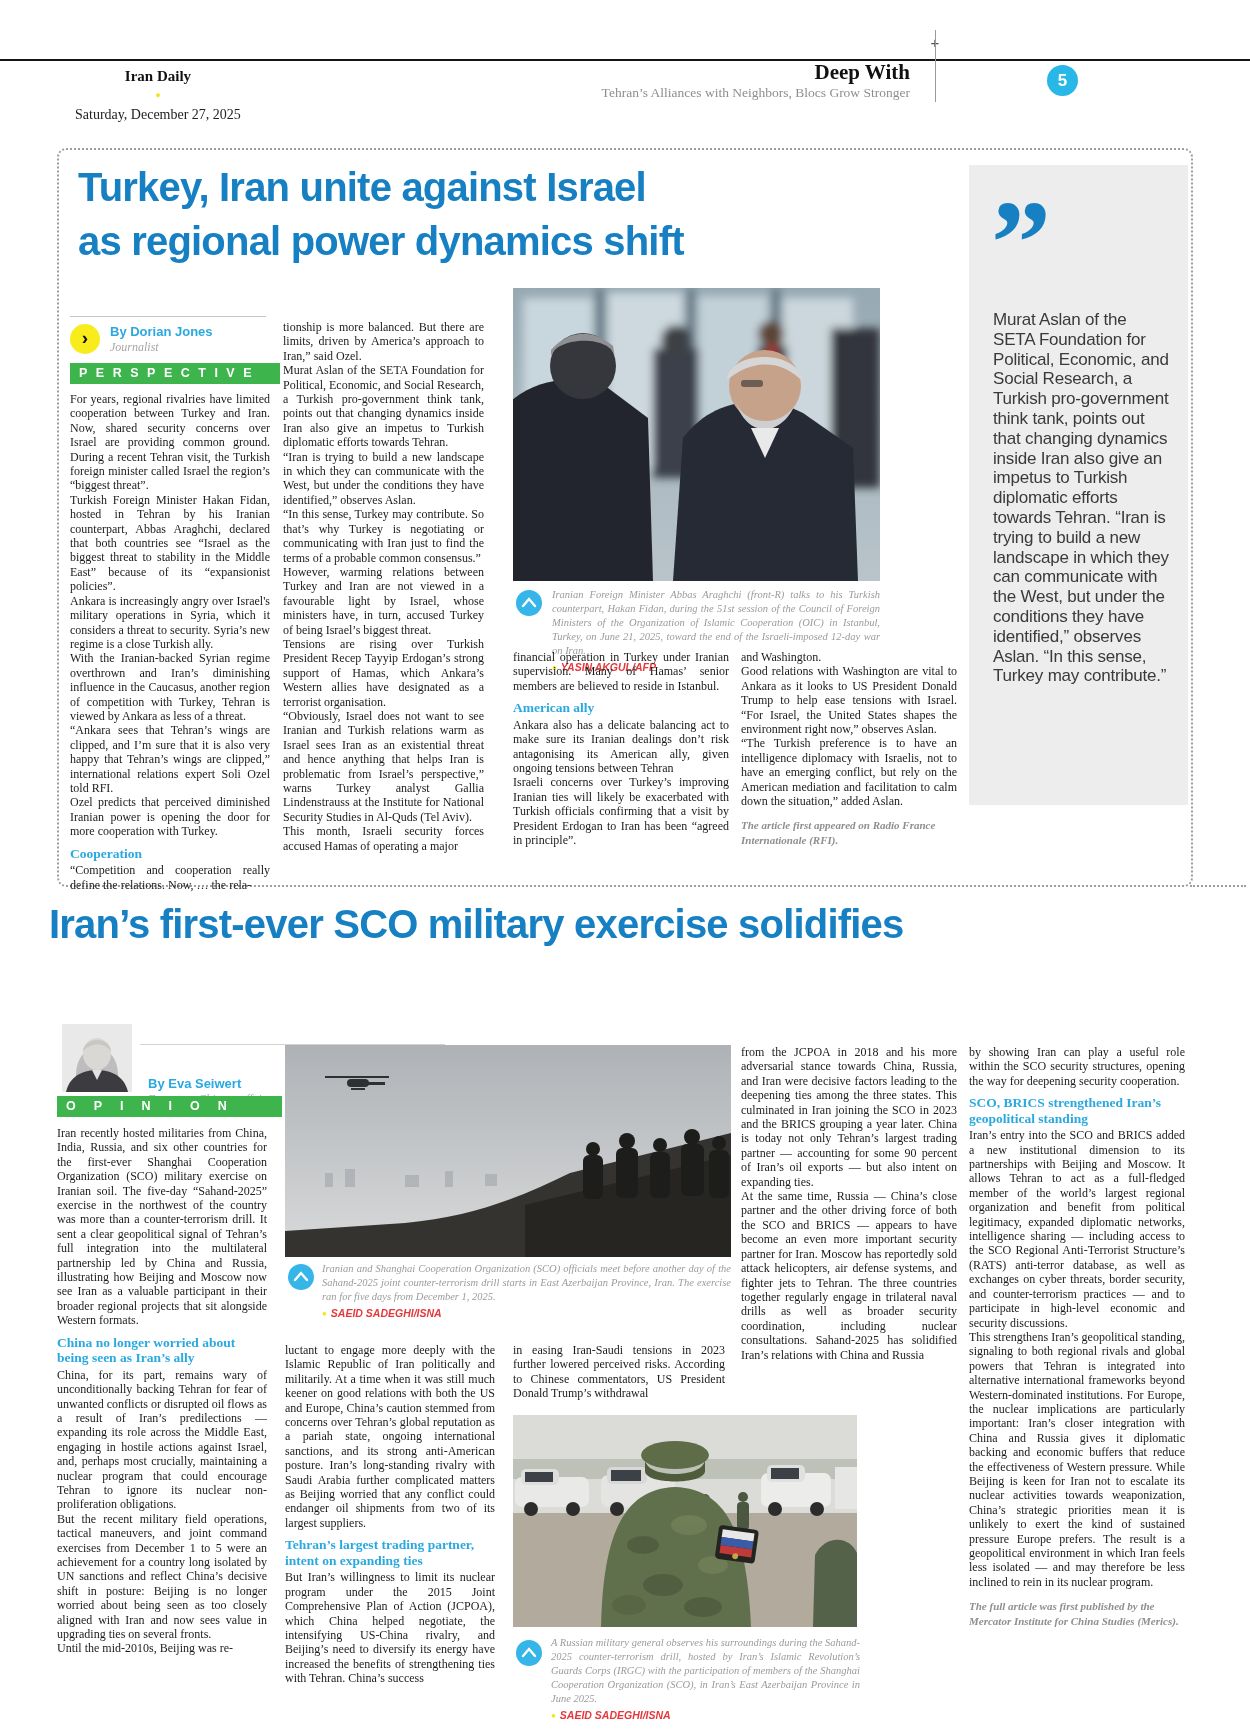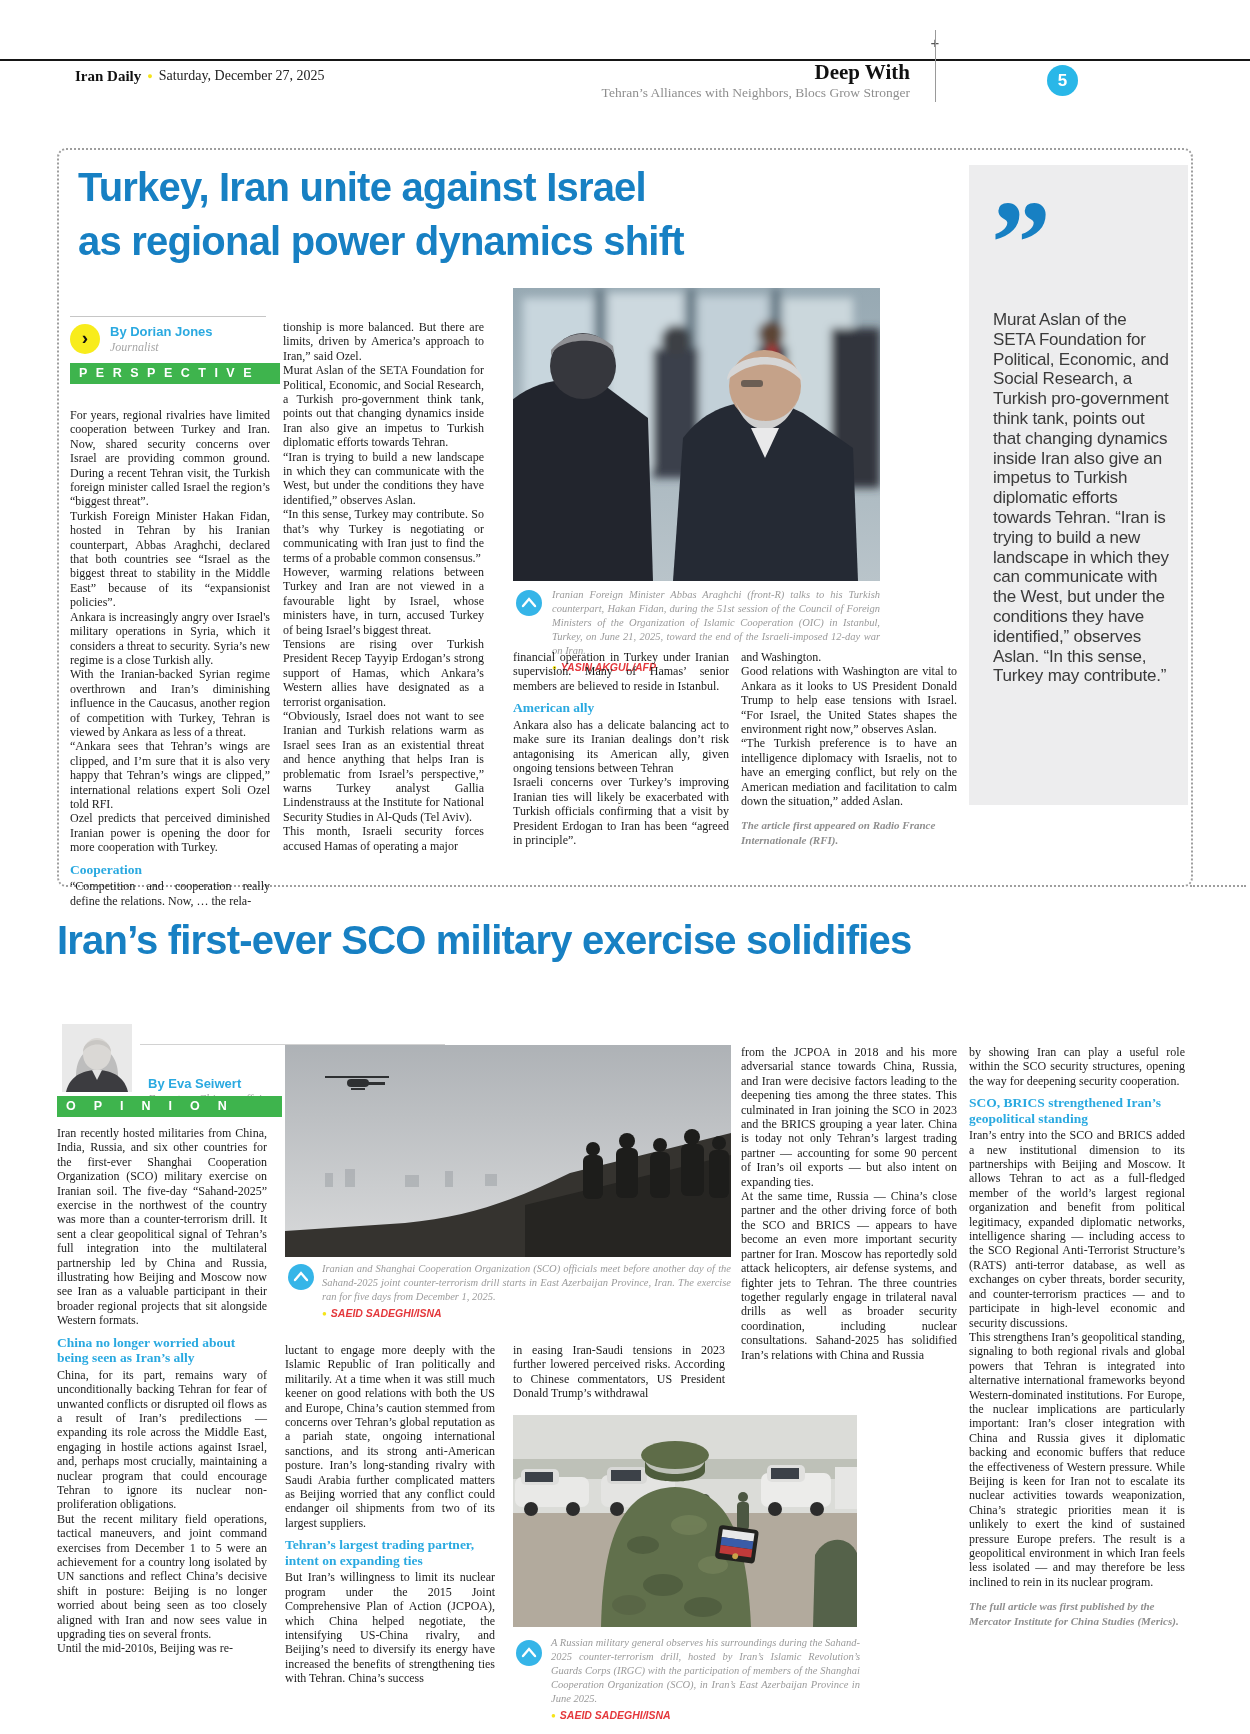--- a/index.html
+++ b/index.html
@@ -2,21 +2,21 @@
 <html><head>
 <meta charset="utf-8">
 <style>
   * { margin:0; padding:0; box-sizing:border-box; }
   html,body { background:#ffffff; }
   .page { position:relative; width:1250px; height:1734px; background:#fff; overflow:hidden;
           font-family:"Liberation Serif", serif; }
 
   
   .topline  { position:absolute; left:0; top:59px; width:1250px; border-top:2px solid #161616; }
-  .mast-left{ position:absolute; left:75px; top:67px; display:flex; align-items:center; gap:6px; }
+  .mast-left{ position:absolute; left:75px; top:67px; display:flex; align-items:center; gap:6px;flex-direction:column; }
   .paper    { font:bold 15px/18px "Liberation Serif", serif; color:#111; }
   .ydot     { color:#f5e41a; font-size:9px; line-height:9px; }
   .date     { font:14px/18px "Liberation Serif", serif; color:#222; }
   .mast-right{ position:absolute; right:340px; top:60px; text-align:right; }
   .section  { font:bold 21px/24px "Liberation Serif", serif; color:#111; }
   .subtitle { font:13.5px/18px "Liberation Serif", serif; color:#8e8e8e; }
   .crop     { position:absolute; left:922px; top:34px; width:26px; text-align:center;
               font:15px "Liberation Sans", sans-serif; color:#555; }
   .vrule    { position:absolute; left:935px; top:30px; height:72px; border-left:1px solid #9a9a9a; }
   .pagenum  { position:absolute; left:1047px; top:65px; width:31px; height:31px; border-radius:50%;
@@ -43,21 +43,21 @@
   .dotsep{ position:absolute; left:1190px; top:885px; width:56px; border-top:2px dotted #9e9e9e; }
   .a1t1 { left:78px;  top:160px; width:1050px; }
   .a1t2 { left:78px;  top:214px; width:1050px; }
   .a1byrule { position:absolute; left:70px; top:316px; width:196px; border-top:1px solid #c6c6c6; }
   .a1by { position:absolute; left:70px; top:324px; display:flex; gap:10px; align-items:flex-start; }
   .ycirc{ width:30px; height:30px; border-radius:50%; background:#f8ec1c; text-align:center;
           font:bold 19px/28px "Liberation Sans", sans-serif; color:#111; }
   .a1badge { left:70px; top:363px; width:210px; letter-spacing:8.5px; }
   .a2badge { left:57px; top:1096px; width:225px; letter-spacing:18px; }
 
-  .a1c1 { left:70px;  top:392px; width:200px;margin-top:16px; }
+  .a1c1 { left:70px;  top:392px; width:200px; }
   .a1c2 { left:283px; top:320px; width:201px; }
   .a1c3 { left:513px; top:650px; width:216px; }
   .a1c4 { left:741px; top:650px; width:216px; }
 
   .ph   { position:absolute; overflow:hidden; background:#9aa7ae; }
   .ph svg{ display:block; }
   .ph1  { left:513px; top:288px; width:367px; height:293px; }
   .capchev { position:absolute; width:26px; height:26px; border-radius:50%; background:#35b5e8; }
   .cc1  { left:516px; top:590px; }
   .capt1{ position:absolute; left:552px; top:588px; width:328px; }
@@ -65,21 +65,21 @@
   .capt2{ position:absolute; left:322px; top:1262px; width:409px; }
   .cc3  { left:516px; top:1640px; }
   .capt3{ position:absolute; left:551px; top:1636px; width:309px; }
 
   .pq   { position:absolute; left:969px; top:165px; width:219px; height:640px; background:#ededee; }
   .pqg  { position:absolute; left:22px; top:18px; font:bold 120px/120px "Liberation Serif", serif; color:#1780c3; }
   .pqt  { position:absolute; left:24px; top:145px; width:176px;
           font:17px/19.8px "Liberation Sans", sans-serif; color:#3a3a3a; letter-spacing:-0.2px; }
 
   
-  .a2t1 { left:57px; top:898px;  width:1100px; line-height:52px;margin-top:16px; }
+  .a2t1 { left:49px; top:898px;  width:1100px; line-height:52px; }
   .a2t2 { left:57px; top:950px;  width:1100px; line-height:52px; }
   .ava  { position:absolute; left:62px; top:1024px; width:70px; height:68px; background:#e9e9e9; overflow:hidden; }
   .a2byrule { position:absolute; left:140px; top:1044px; width:305px; border-top:1px solid #d2d2d2; }
   .a2by { position:absolute; left:148px; top:1076px; }
   .a2c1 { left:57px;  top:1126px; width:210px; }
   .ph2  { left:285px; top:1045px; width:446px; height:212px; }
   .a2c2 { left:285px; top:1343px; width:210px; }
   .a2c3 { left:513px; top:1343px; width:212px; }
   .ph3  { left:513px; top:1415px; width:344px; height:212px; }
   .a2c4 { left:741px; top:1045px; width:216px; }

